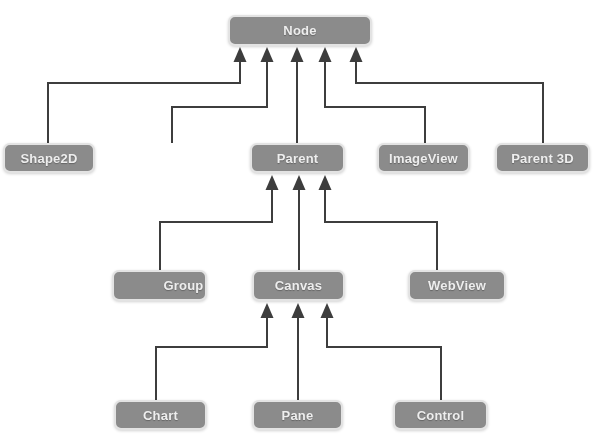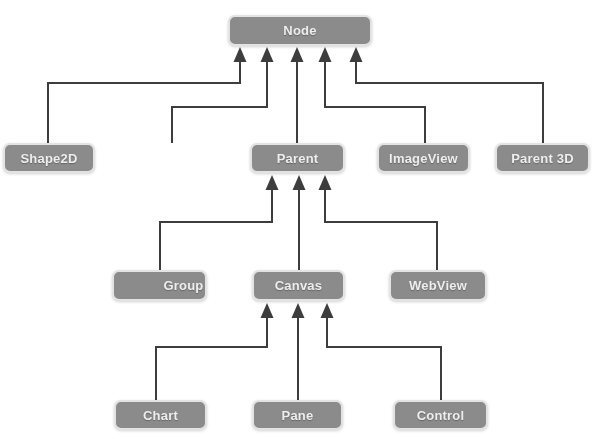--- a/index.html
+++ b/index.html
@@ -122,21 +122,21 @@
   <div class="class-box" style="left:495px; top:143px; width:95px; height:30px;">
     <span>Parent 3D</span>
   </div>
 
   <div class="class-box" style="left:112px; top:270px; width:95px; height:31px;padding-left:48px;">
     <span>Group</span>
   </div>
   <div class="class-box" style="left:252px; top:270px; width:93px; height:31px;">
     <span>Canvas</span>
   </div>
-  <div class="class-box" style="left:389px; top:270px; width:98px; height:31px;">
+  <div class="class-box" style="left:408px; top:270px; width:98px; height:31px;">
     <span>WebView</span>
   </div>
 
   <div class="class-box" style="left:114px; top:400px; width:93px; height:30px;">
     <span>Chart</span>
   </div>
   <div class="class-box" style="left:393px; top:400px; width:95px; height:30px;">
     <span>Control</span>
   </div>
   <div class="class-box" style="left:252px; top:400px; width:91px; height:30px;">

